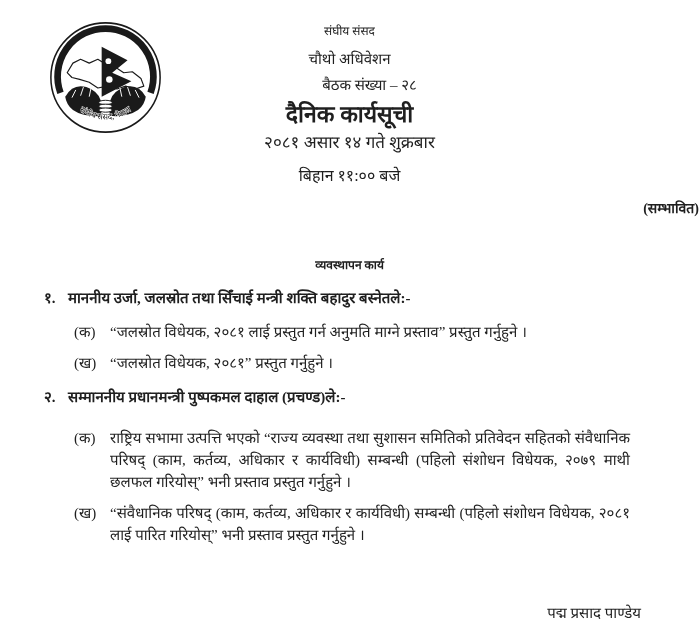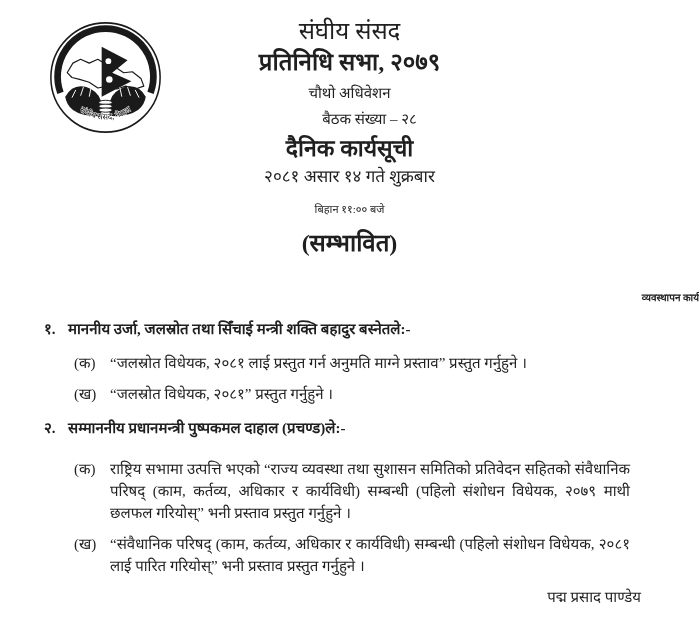--- a/index.html
+++ b/index.html
@@ -10,43 +10,43 @@
     background:#ffffff;
     color:#1f1f1f;
     font-family:"Liberation Serif","DejaVu Serif",serif;
     overflow:hidden;
   }
   .logo {
     position:absolute; left:48px; top:20px;
     width:115px; height:115px;
   }
   .header { text-align:center; padding-top:21px; }
-  .h-org       { font-size:24px; line-height:20px; }
+  .h-org       { font-size:12px; line-height:20px; }
   .h-house     { font-size:24px; line-height:26px; font-weight:700; margin-top:8px; }
   .h-session   { font-size:15px; line-height:17px; margin-top:10px; }
   .h-meeting   { font-size:15px; line-height:17px; margin-top:9px;margin-left:40px; }
   .h-title     { font-size:23px; line-height:25px; font-weight:700; margin-top:8px; }
   .h-date      { font-size:17px; line-height:17px; margin-top:7px; }
-  .h-time      { font-size:11px; line-height:17px; margin-top:16px; }
-  .h-tentative { font-size:24px; line-height:20px; font-weight:700; margin-top:15px; }
+  .h-time      { font-size:16px; line-height:17px; margin-top:16px; }
+  .h-tentative { font-size:14px; line-height:20px; font-weight:700; margin-top:15px;text-align:right; }
   .section-title {
-    text-align:right; font-weight:700; font-size:10px;
+    text-align:center; font-weight:700; font-size:12px;
     margin-top:37px;
   }
   .agenda { margin-top:15px; font-size:15px; }
   .item-row { display:flex; margin:13px 40px 0 44px; line-height:20px; }
   .item-row .num   { flex:0 0 24px; font-weight:700; }
   .item-row .itext { flex:1; font-weight:700; }
   .sub-row { display:flex; margin:9px 69px 0 74px; line-height:22px; }
   .sub-row .slabel { flex:0 0 36px; }
   .sub-row .stext  { flex:1; text-align:justify; }
   .sub-row.first   { margin-top:13px; }
   .sub-row.wide    { margin-top:20px; }
   .signature {
-    position:absolute; right:58px; bottom:24px;
+    position:absolute; right:58px; bottom:8px;
     text-align:right; font-size:15px; line-height:22px;
   }
 </style>
 </head>
 <body>
 
 <div class="page">
 
   <div class="logo">
     <svg viewBox="0 0 120 120" width="115" height="115">
@@ -64,21 +64,20 @@
       <ellipse cx="60" cy="94" rx="7" ry="2.2" fill="#ffffff" stroke="#1a1a1a" stroke-width="1"></ellipse>
       <path id="cap-arc" d="M22,82 A44,44 0 0 0 98,82" fill="none"></path>
       <text font-size="8.5" fill="#111111" stroke="#ffffff" stroke-width="0.9" paint-order="stroke" text-anchor="middle">
         <textPath href="#cap-arc" startOffset="50%">संघीय संसद, नेपाल</textPath>
       </text>
     </svg>
   </div>
 
   <div class="header">
     <div class="h-org">संघीय संसद</div>
-    <div class="h-house">प्रतिनिधि सभा, २०७९</div>
     <div class="h-session">चौथो अधिवेशन</div>
     <div class="h-meeting">बैठक संख्या – २८</div>
     <div class="h-title">दैनिक कार्यसूची</div>
     <div class="h-date">२०८१ असार १४ गते शुक्रबार</div>
     <div class="h-time">बिहान ११:०० बजे</div>
     <div class="h-tentative">(सम्भावित)</div>
   </div>
 
   <div class="section-title">व्यवस्थापन कार्य</div>
 

